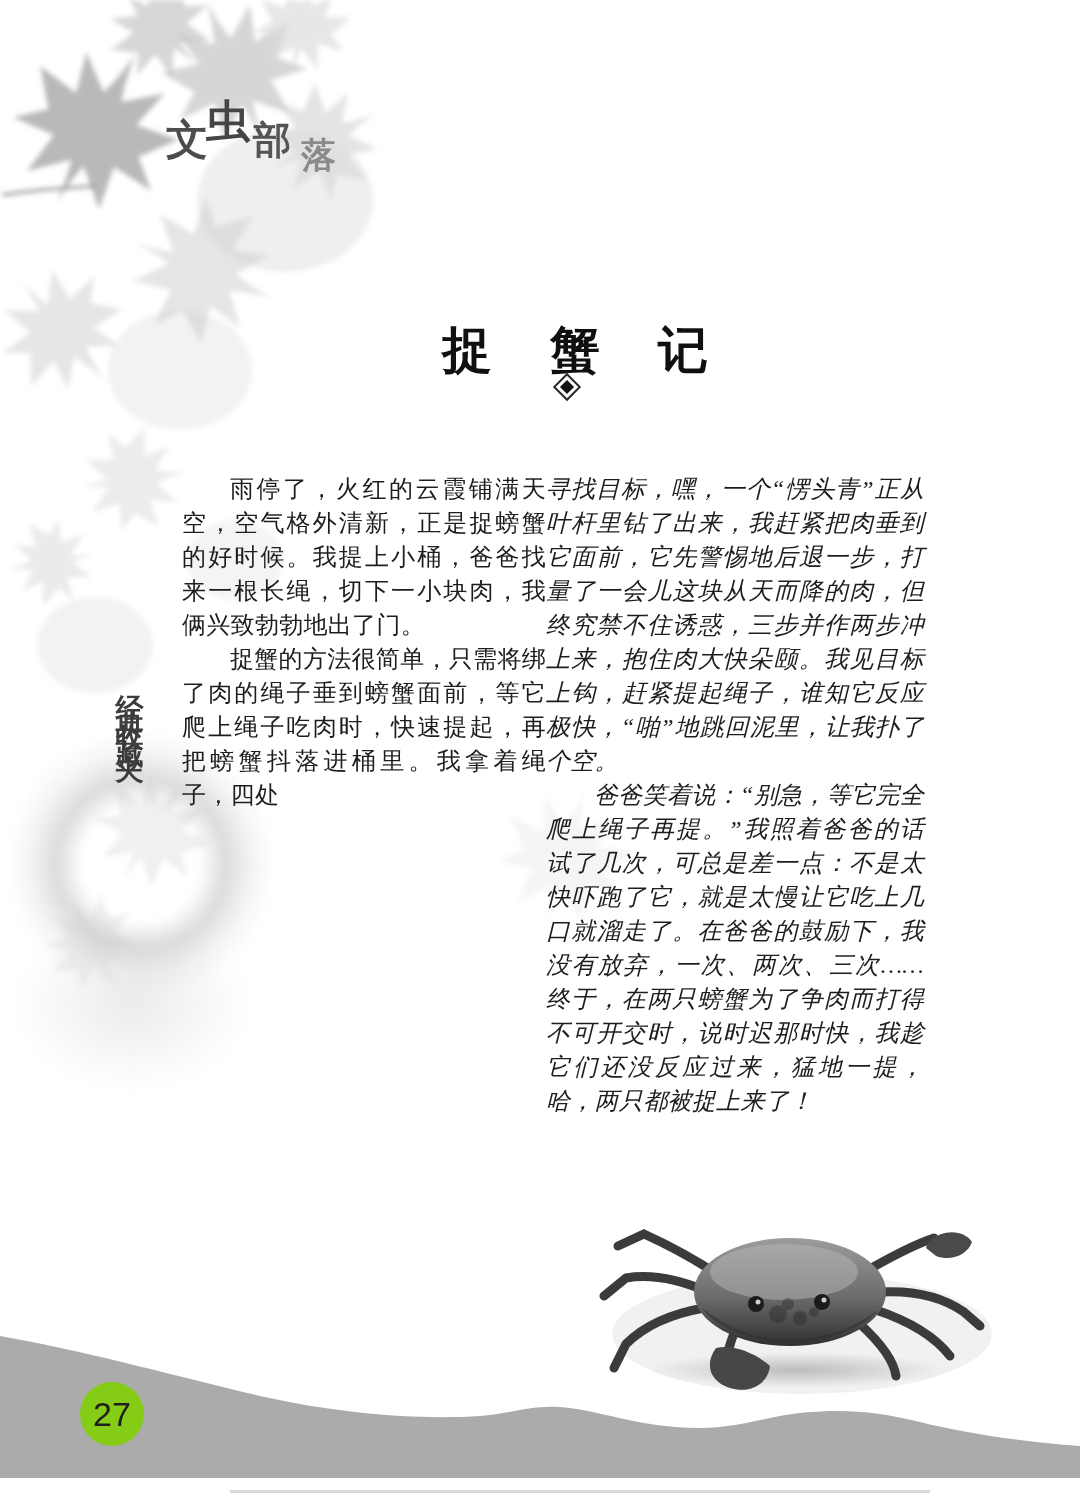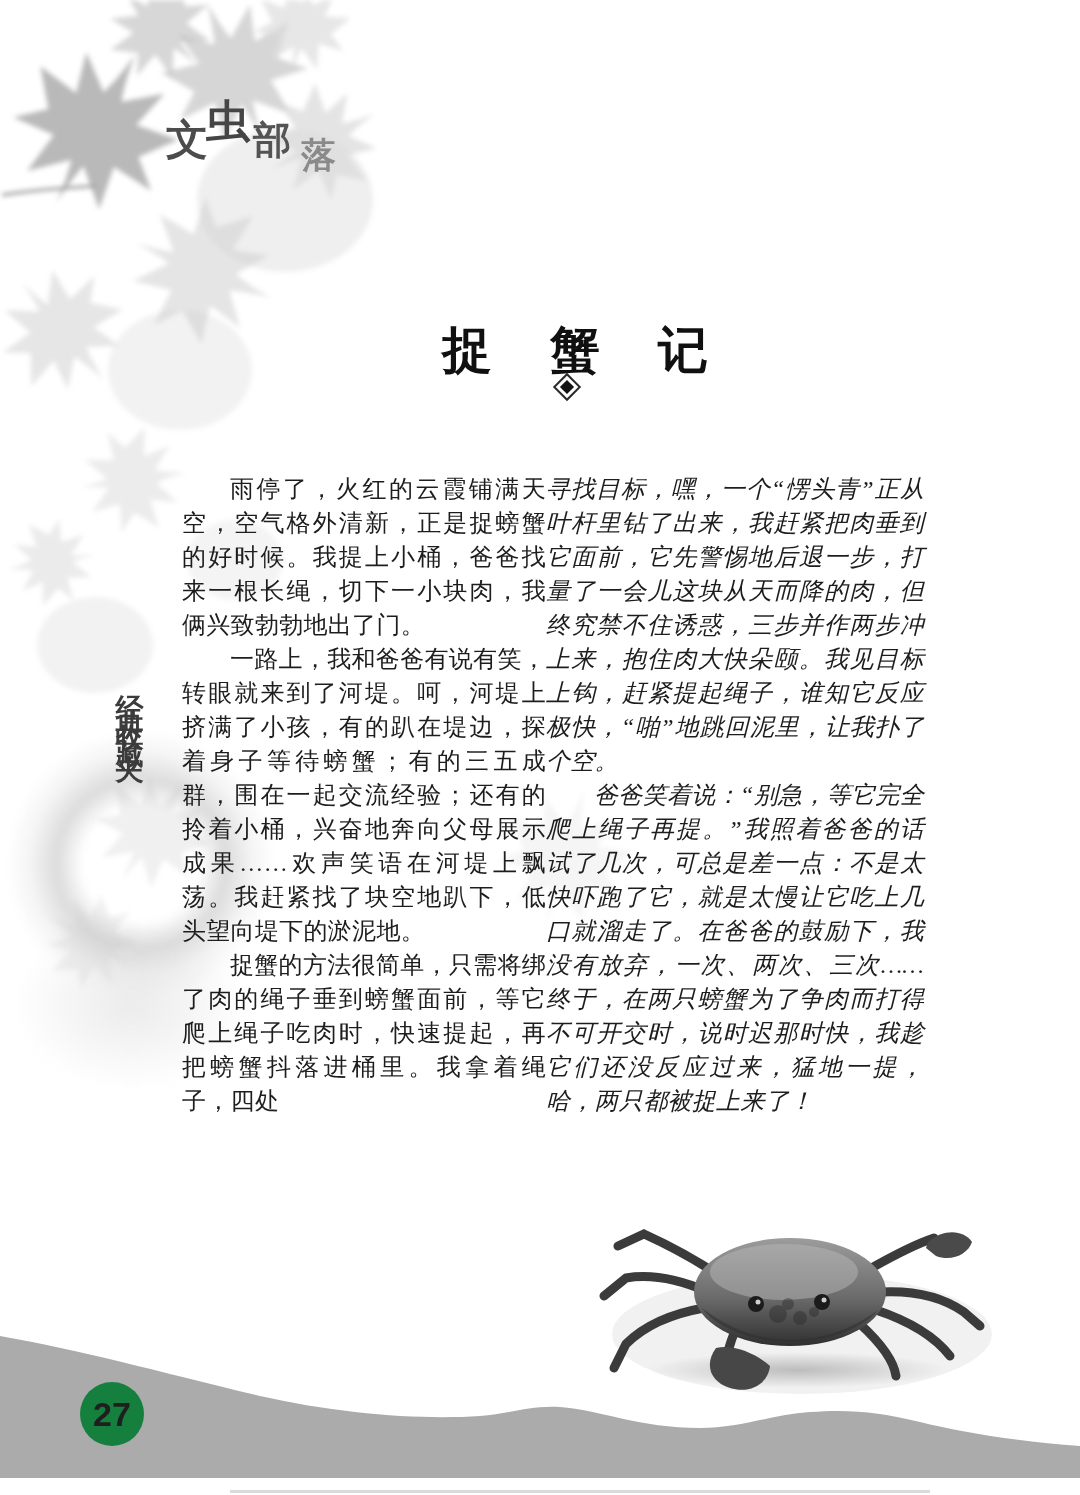--- a/index.html
+++ b/index.html
@@ -39,21 +39,21 @@
   .col-right{width:378px;font-style:italic;}
   .col p{margin:0;text-indent:2em;}
   .col p.cont{text-indent:0;}
 
   
   .crab-svg{position:absolute;left:592px;top:1212px;}
 
   
   .footer-svg{position:absolute;left:0;top:1330px;}
   .pagenum-badge{position:absolute;left:80px;top:1382px;width:64px;height:64px;border-radius:50%;
-    background:#15803d;display:flex;align-items:center;justify-content:center;font-weight:bold;}
+    background:#84cc16;display:flex;align-items:center;justify-content:center;}
   .pagenum{font-family:"Liberation Sans","DejaVu Sans",sans-serif;font-size:34px;color:#1f1f1f;}
   .scan-edge{position:absolute;left:230px;bottom:2px;width:700px;height:3px;background:#cccccc;opacity:0.7;}
 </style>
 </head>
 <body>
 
 <div class="page">
 
   <svg class="leaves-svg" width="720" height="1020" viewBox="0 0 720 1020">
     <defs>
@@ -96,21 +96,20 @@
 
   <h1 class="title">捉　蟹　记</h1>
 
   <div class="byline">
     <span class="diamond-outer"><span class="diamond-inner"></span></span>
   </div>
 
   <div class="columns">
     <div class="col col-left">
       <p>雨停了，火红的云霞铺满天空，空气格外清新，正是捉螃蟹的好时候。我提上小桶，爸爸找来一根长绳，切下一小块肉，我俩兴致勃勃地出了门。</p>
-      <p>一路上，我和爸爸有说有笑，转眼就来到了河堤。呵，河堤上挤满了小孩，有的趴在堤边，探着身子等待螃蟹；有的三五成群，围在一起交流经验；还有的拎着小桶，兴奋地奔向父母展示成果……欢声笑语在河堤上飘荡。我赶紧找了块空地趴下，低头望向堤下的淤泥地。</p>
       <p>捉蟹的方法很简单，只需将绑了肉的绳子垂到螃蟹面前，等它爬上绳子吃肉时，快速提起，再把螃蟹抖落进桶里。我拿着绳子，四处</p>
     </div>
     <div class="col col-right">
       <p class="cont">寻找目标，嘿，一个“愣头青”正从叶杆里钻了出来，我赶紧把肉垂到它面前，它先警惕地后退一步，打量了一会儿这块从天而降的肉，但终究禁不住诱惑，三步并作两步冲上来，抱住肉大快朵颐。我见目标上钩，赶紧提起绳子，谁知它反应极快，“啪”地跳回泥里，让我扑了个空。</p>
       <p>爸爸笑着说：“别急，等它完全爬上绳子再提。”我照着爸爸的话试了几次，可总是差一点：不是太快吓跑了它，就是太慢让它吃上几口就溜走了。在爸爸的鼓励下，我没有放弃，一次、两次、三次……终于，在两只螃蟹为了争肉而打得不可开交时，说时迟那时快，我趁它们还没反应过来，猛地一提，哈，两只都被捉上来了！</p>
     </div>
   </div>
 
   <svg class="crab-svg" width="400" height="185" viewBox="0 0 400 185">
     <defs>

